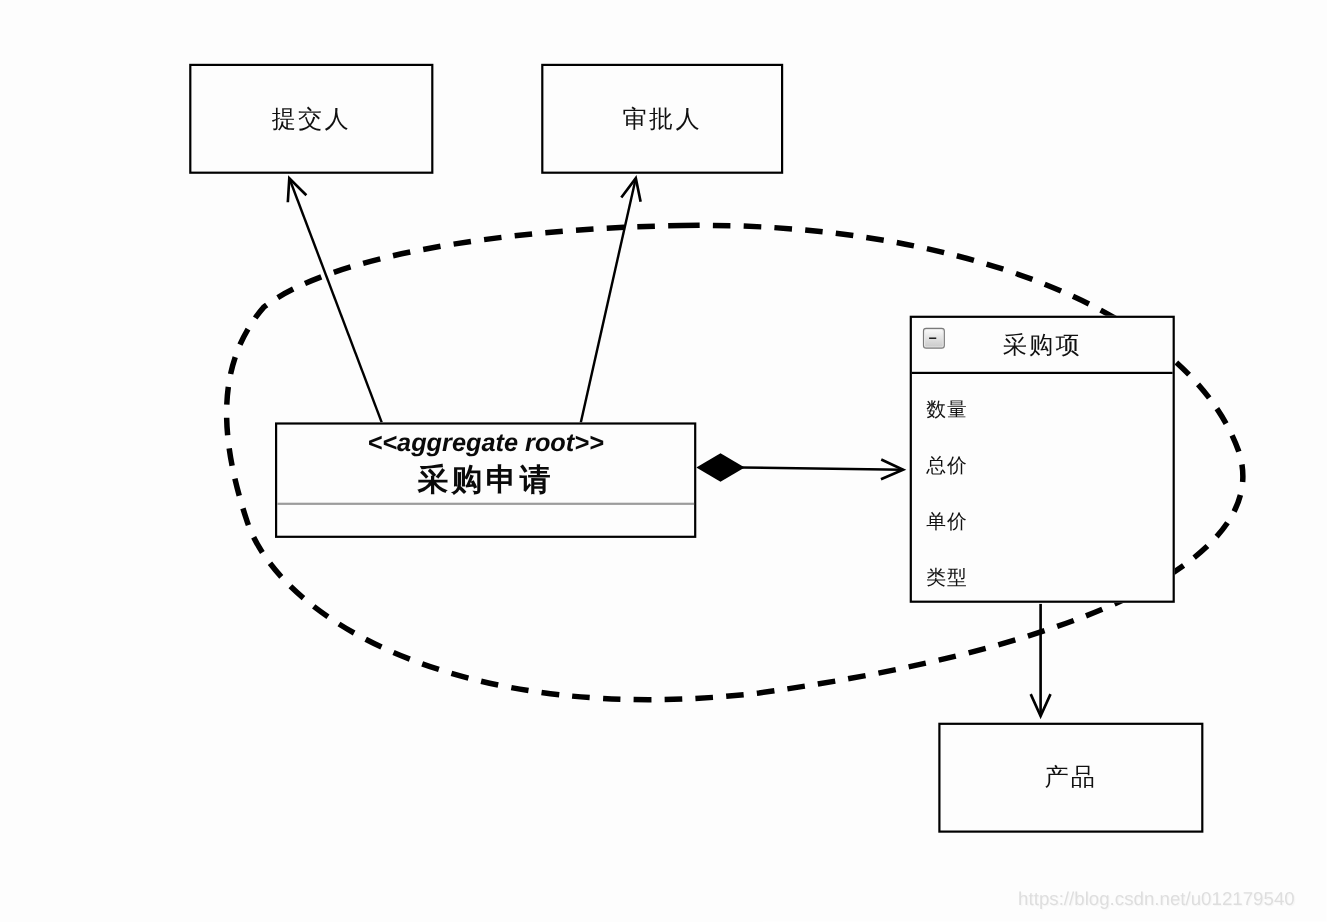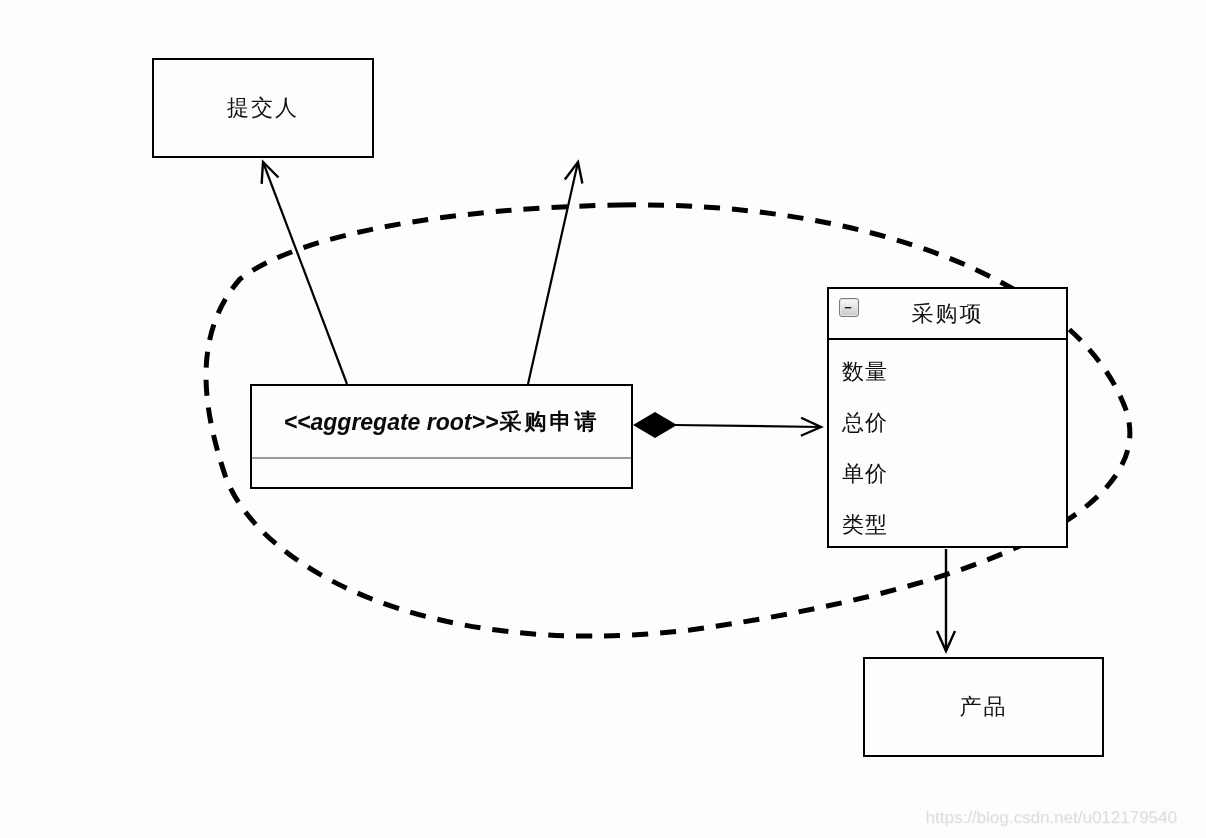--- a/index.html
+++ b/index.html
@@ -28,44 +28,45 @@
     background: #fdfdfd;
     box-sizing: border-box;
     color: #111;
   }
   .simple-node {
     display: flex;
     align-items: center;
     justify-content: center;
     font-size: 22px;
     letter-spacing: 2px;
+    margin-left: 20px;
   }
   .node-submitter { left: 152px; top: 58px;  width: 222px; height: 100px; }
   .node-approver  { left: 472px; top: 58px;  width: 220px; height: 100px; }
-  .node-product   { left: 863px; top: 657px; width: 241px; height: 100px; }
+  .node-product   { left: 833px; top: 657px; width: 241px; height: 100px; }
 
   .node-aggregate { left: 250px; top: 384px; width: 383px; height: 105px; }
   .agg-main {
     position: absolute;
     left: 0; top: 0; right: 0; bottom: 29px;
     display: flex;
-    flex-direction: row;
+    flex-direction: column;
     align-items: center;
     justify-content: center;
     gap: 1px;
   }
   .agg-stereotype {
     font-style: italic;
     font-weight: bold;
     font-size: 23px;
     color: #0a0a0a;
   }
   .agg-name {
     font-weight: bold;
-    font-size: 22px;
+    font-size: 28px;
     letter-spacing: 3px;
     color: #0a0a0a;
   }
   .agg-footer {
     position: absolute;
     left: 0; right: 0; bottom: 0;
     height: 28px;
     border-top: 2px solid #9c9c9c;
   }
 
@@ -97,21 +98,21 @@
     box-shadow: 0 0 0 1px #e6e6e6 inset;
     cursor: pointer;
   }
   .item-attrs {
     padding: 6px 0 0 13px;
   }
   .attr-row {
     height: 51px;
     display: flex;
     align-items: center;
-    font-size: 22px;
+    font-size: 18px;
     letter-spacing: 1px;
   }
 
   .watermark {
     position: absolute;
     right: 21px;
     top: 781px;
     font-size: 25px;
     color: #ffffff;
     letter-spacing: 1px;
@@ -154,20 +155,23 @@
     <polygon points="633,425 655,412 677,425 655,438" fill="#000"></polygon>
     <line x1="674" y1="425" x2="821" y2="427" stroke="#000" stroke-width="2.2" marker-end="url(#arrowOpen)"></line>
 
     <line x1="946" y1="549" x2="946" y2="651" stroke="#000" stroke-width="2.4" marker-end="url(#arrowOpen)"></line>
   </svg>
 
   <div class="node simple-node node-submitter">
     <span>提交人</span>
   </div>
 
+  <div class="node simple-node node-approver">
+    <span>审批人</span>
+  </div>
 
   <div class="node node-aggregate">
     <div class="agg-main">
       <div class="agg-stereotype">&lt;&lt;aggregate root&gt;&gt;</div>
       <div class="agg-name">采购申请</div>
     </div>
     <div class="agg-footer"></div>
   </div>
 
   <div class="node node-item">

